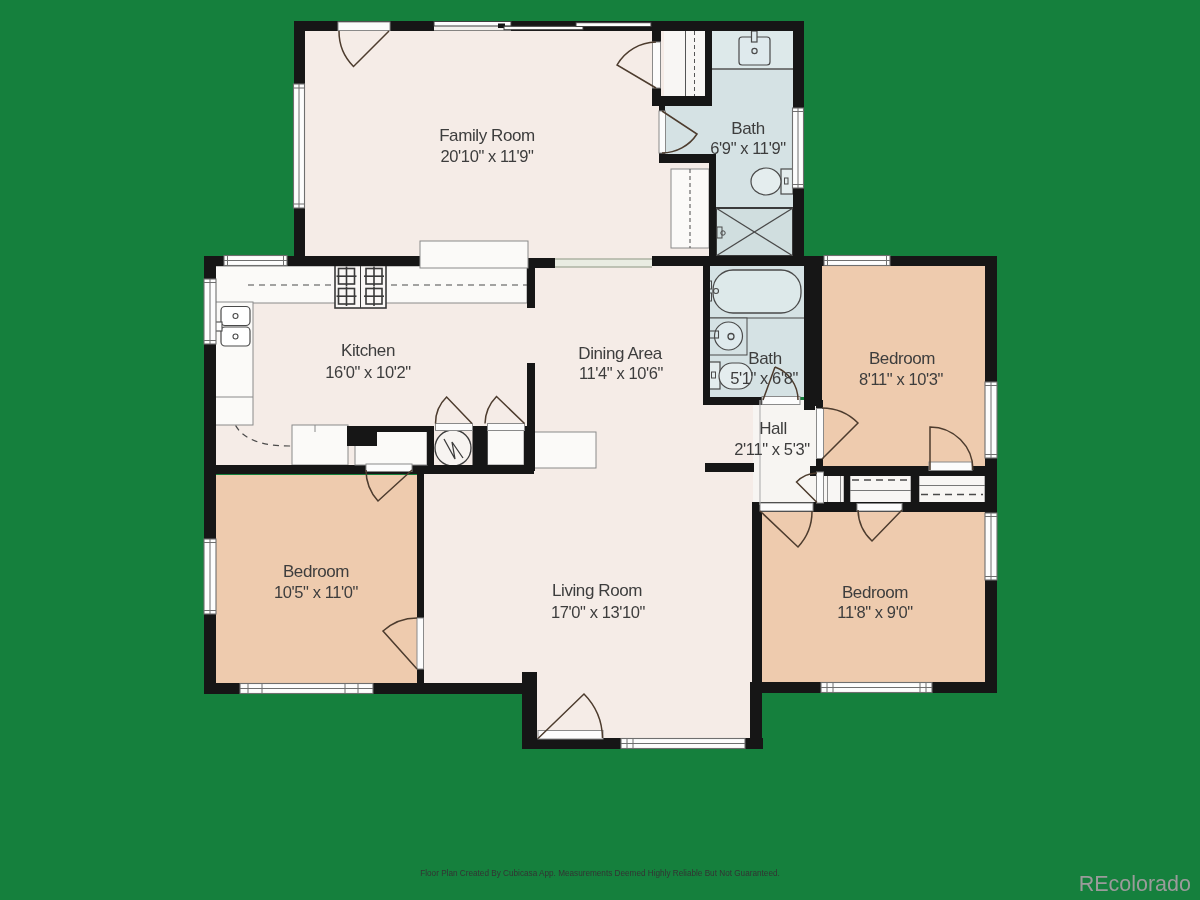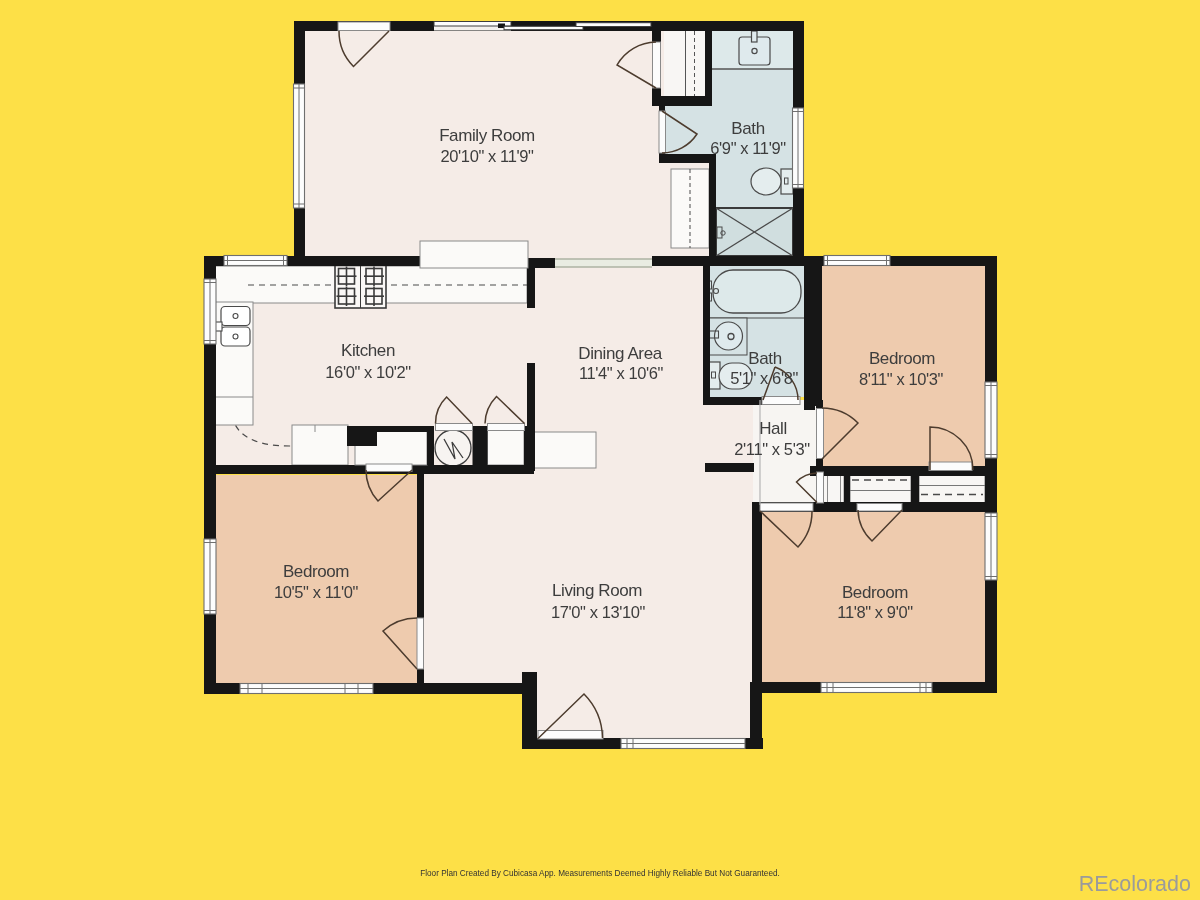--- a/index.html
+++ b/index.html
@@ -1,16 +1,16 @@
 <!DOCTYPE html>
 <html><head>
 <meta charset="utf-8">
 <style>
 html,body{margin:0;padding:0;background:#ffffff;}
-#page{position:relative;width:1200px;height:900px;background:#fde047;overflow:hidden;
+#page{position:relative;width:1200px;height:900px;background:#15803d;overflow:hidden;
 font-family:"Liberation Sans", sans-serif;}
 svg{display:block}
 .nm{font-size:17px;fill:#3d3d3d;letter-spacing:-0.4px;}
 .dm{font-size:16.5px;fill:#3d3d3d;letter-spacing:-0.4px;}
 </style>
 </head>
 <body>
 <div id="page">
 <svg width="1200" height="900" viewBox="0 0 1200 900">
 <defs>

